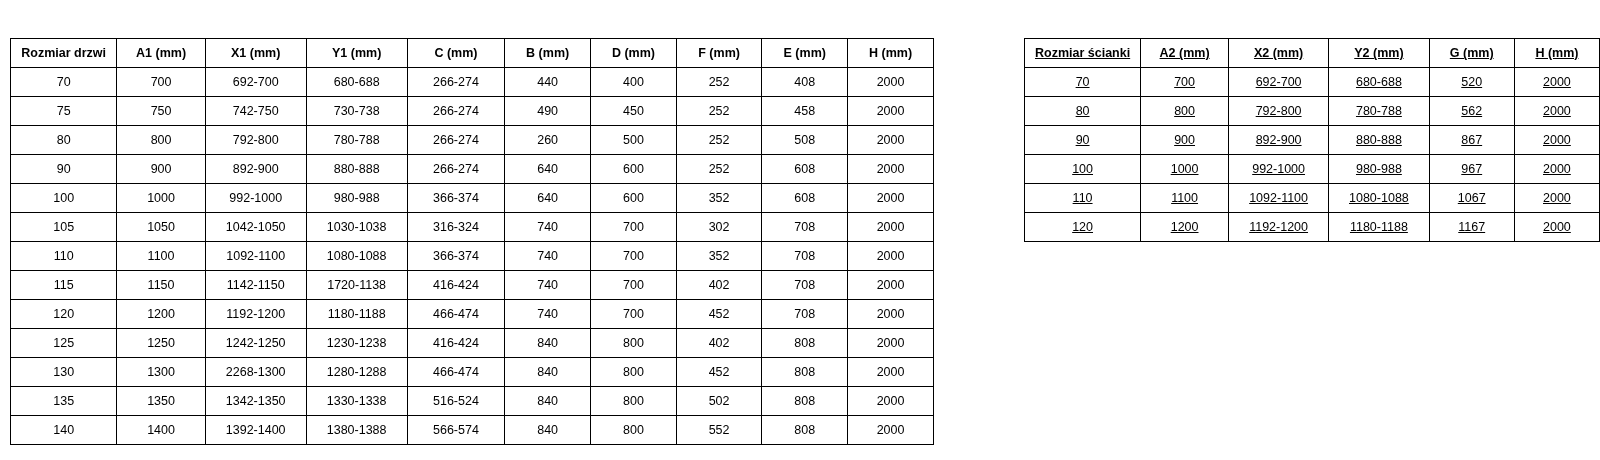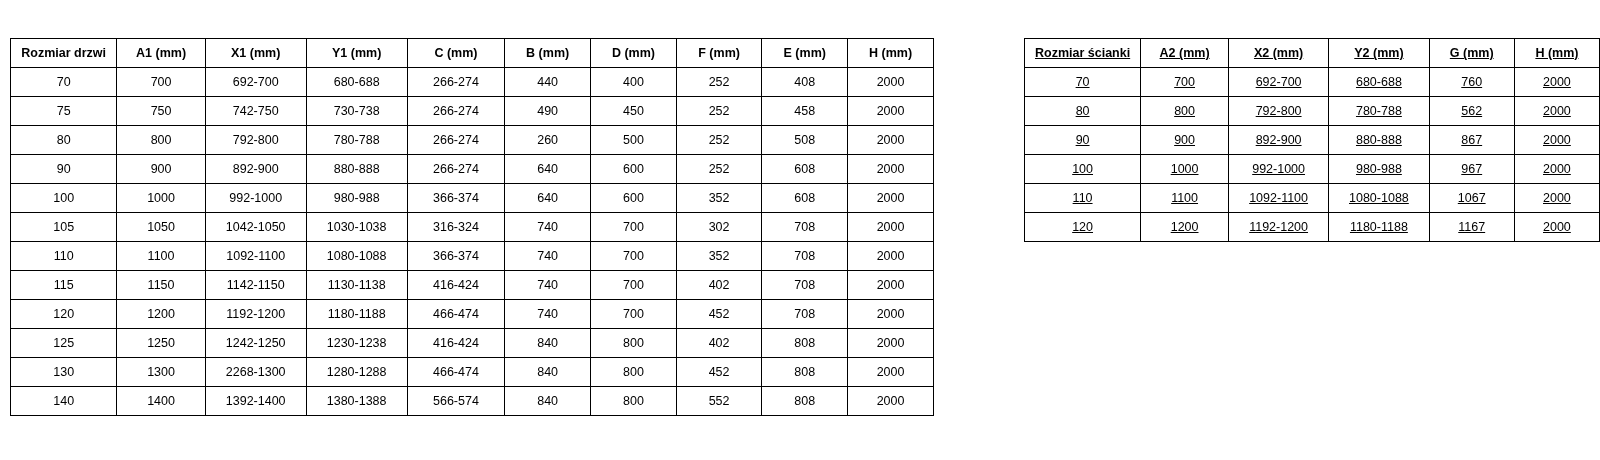--- a/index.html
+++ b/index.html
@@ -186,21 +186,21 @@
           <td>740</td>
           <td>700</td>
           <td>352</td>
           <td>708</td>
           <td>2000</td>
         </tr>
         <tr>
           <td>115</td>
           <td>1150</td>
           <td>1142-1150</td>
-          <td>1130-1138</td>
+          <td>1720-1138</td>
           <td>416-424</td>
           <td>740</td>
           <td>700</td>
           <td>402</td>
           <td>708</td>
           <td>2000</td>
         </tr>
         <tr>
           <td>120</td>
           <td>1200</td>
@@ -227,20 +227,32 @@
         </tr>
         <tr>
           <td>130</td>
           <td>1300</td>
           <td>2268-1300</td>
           <td>1280-1288</td>
           <td>466-474</td>
           <td>840</td>
           <td>800</td>
           <td>452</td>
+          <td>808</td>
+          <td>2000</td>
+        </tr>
+        <tr>
+          <td>135</td>
+          <td>1350</td>
+          <td>1342-1350</td>
+          <td>1330-1338</td>
+          <td>516-524</td>
+          <td>840</td>
+          <td>800</td>
+          <td>502</td>
           <td>808</td>
           <td>2000</td>
         </tr>
         <tr>
           <td>140</td>
           <td>1400</td>
           <td>1392-1400</td>
           <td>1380-1388</td>
           <td>566-574</td>
           <td>840</td>
@@ -272,21 +284,21 @@
           <th>G (mm)</th>
           <th>H (mm)</th>
         </tr>
       </thead>
       <tbody>
         <tr>
           <td>70</td>
           <td>700</td>
           <td>692-700</td>
           <td>680-688</td>
-          <td>760</td>
+          <td>520</td>
           <td>2000</td>
         </tr>
         <tr>
           <td>80</td>
           <td>800</td>
           <td>792-800</td>
           <td>780-788</td>
           <td>562</td>
           <td>2000</td>
         </tr>

